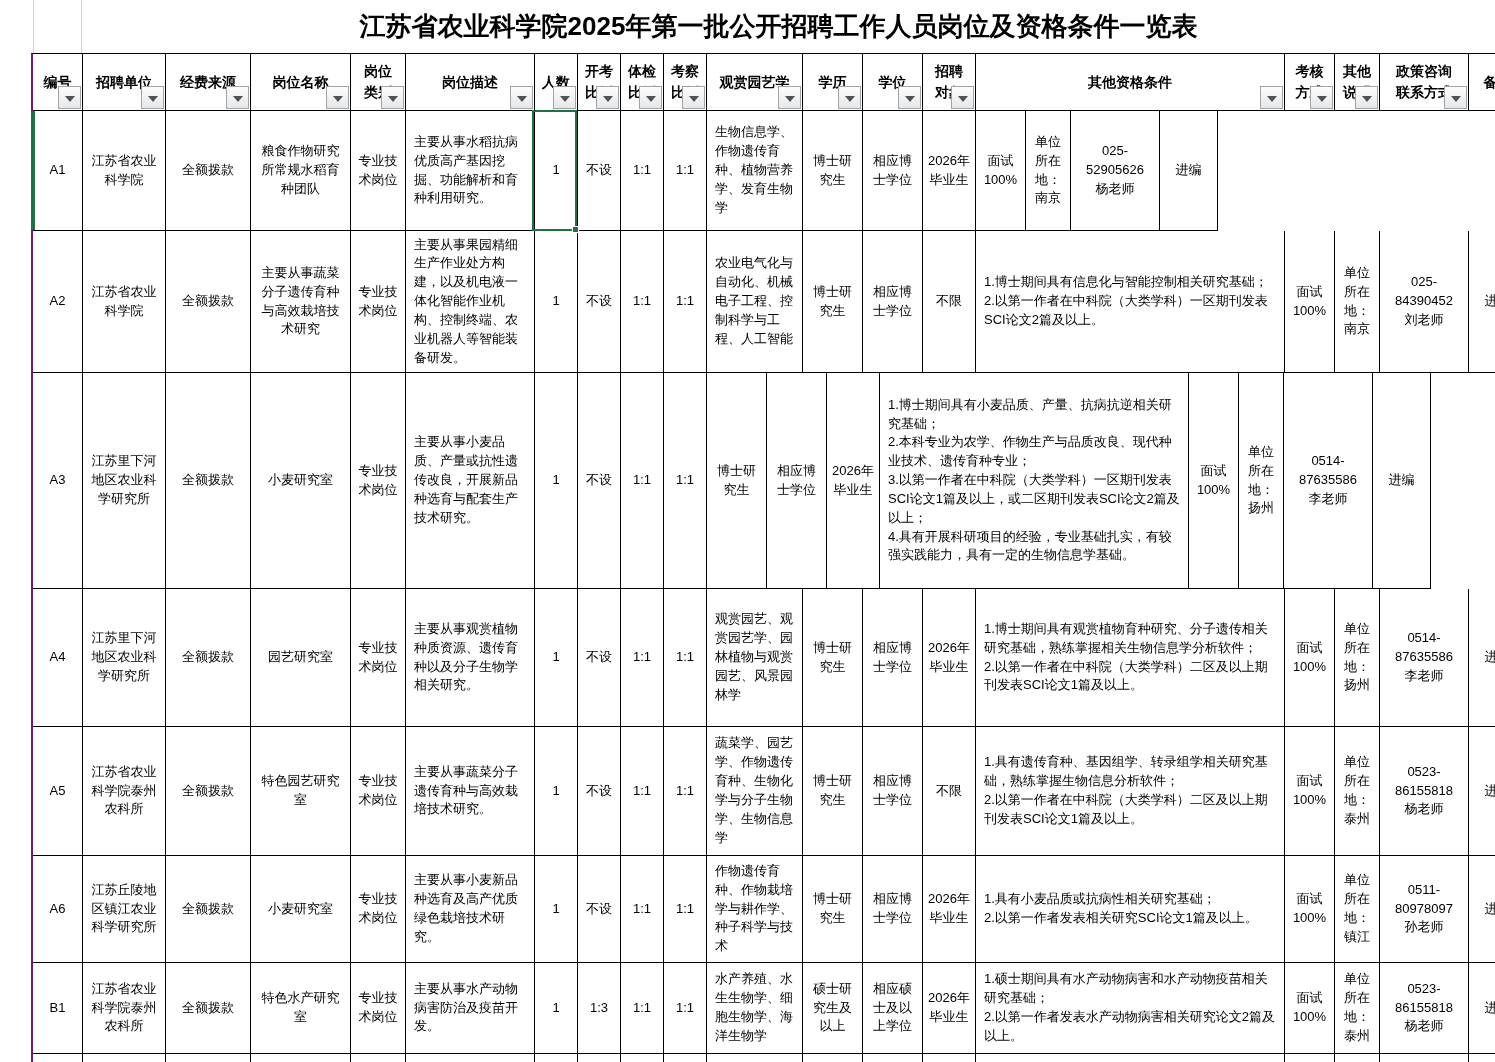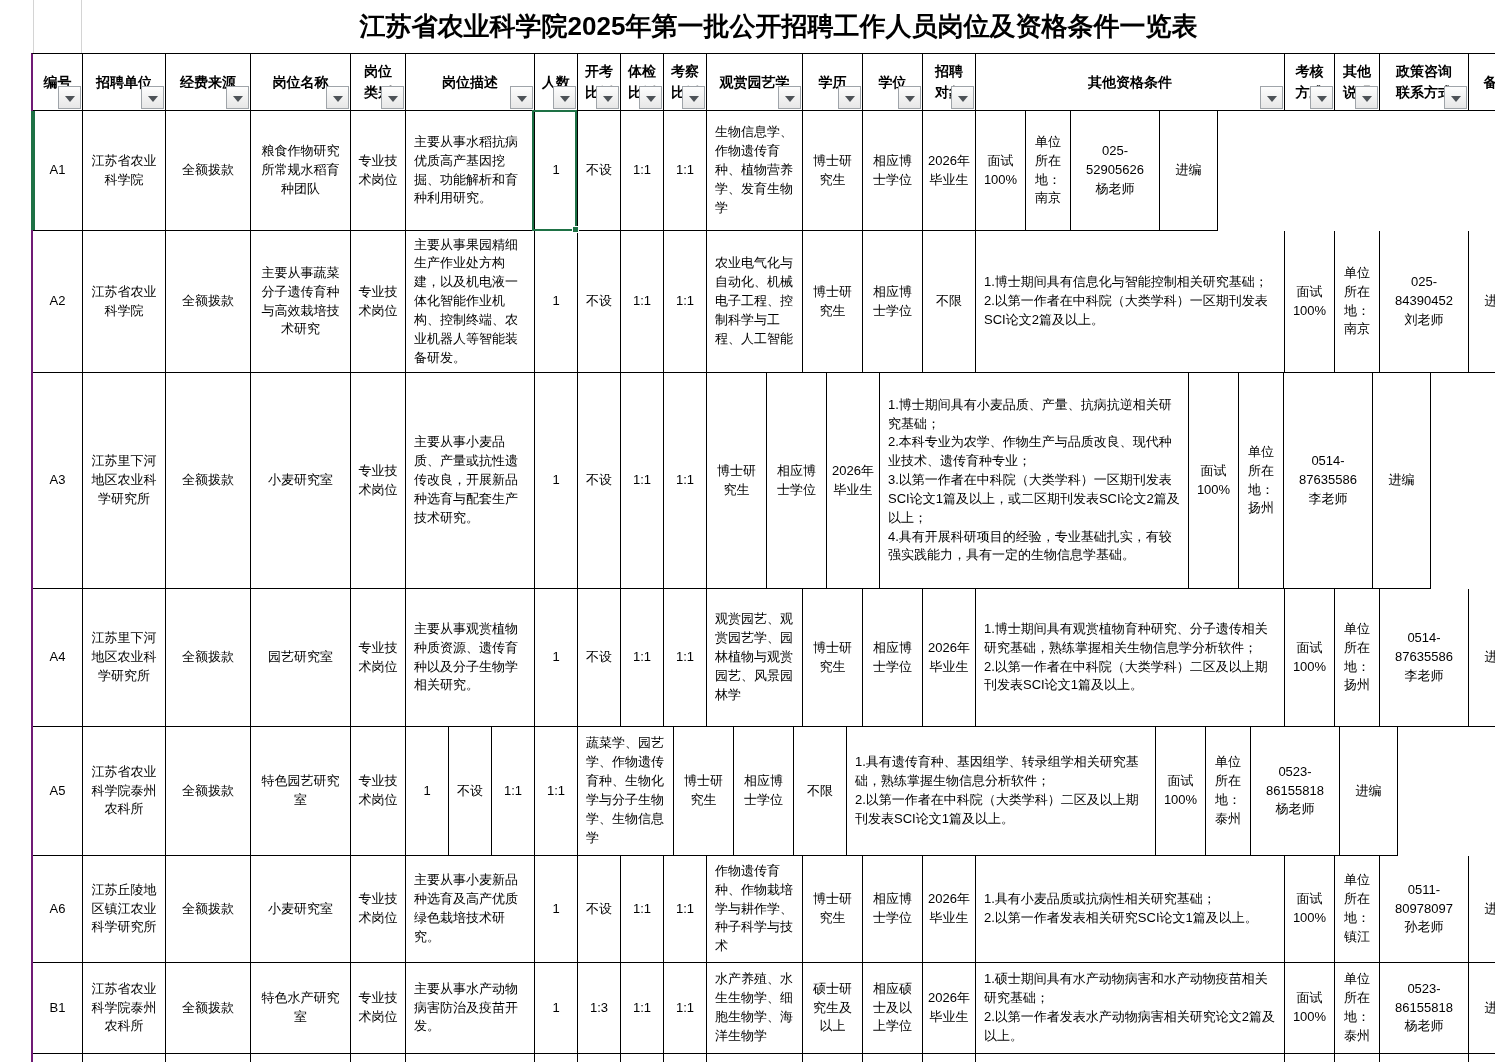--- a/index.html
+++ b/index.html
@@ -454,20 +454,23 @@
           <span>江苏省农业科学院泰州农科所</span>
         </div>
       <div class="cell w2">
           <span>全额拨款</span>
         </div>
       <div class="cell w3 c3">
           <span>特色园艺研究室</span>
         </div>
       <div class="cell w4 c4">
           <span>专业技术岗位</span>
+        </div>
+      <div class="cell w5 c5 left">
+          <span>主要从事蔬菜分子遗传育种与高效栽培技术研究。</span>
         </div>
       <div class="cell w6 c6">
           <span>1</span>
         </div>
       <div class="cell w7 c7">
           <span>不设</span>
         </div>
       <div class="cell w8 c8">
           <span>1:1</span>
         </div>

